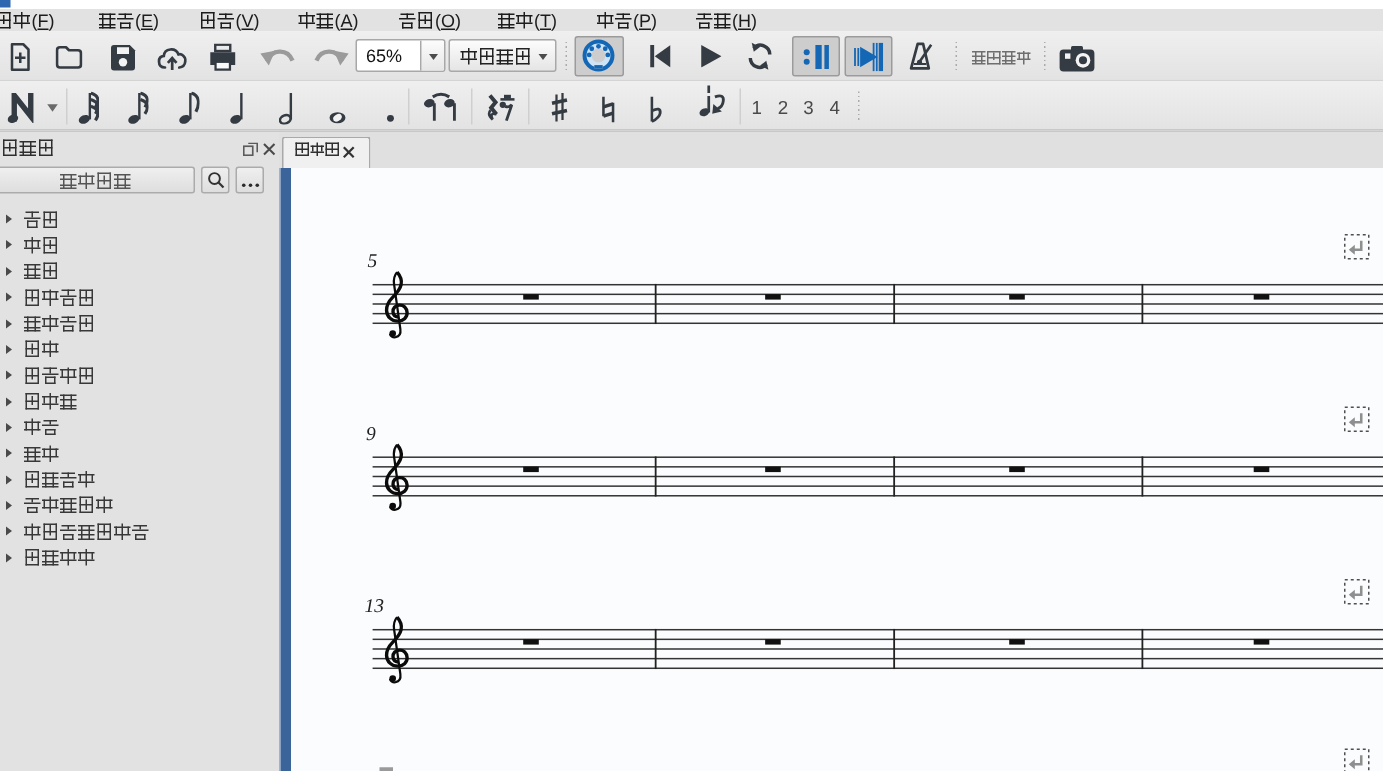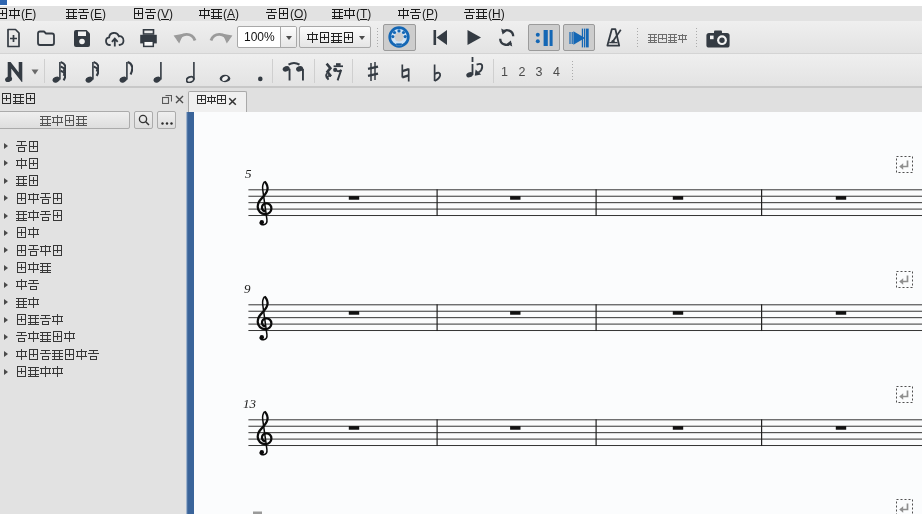--- a/index.html
+++ b/index.html
@@ -210,21 +210,21 @@
   </svg>
 <svg class="ico" style="left:173px;top:30px" width="26" height="14" viewBox="0 0 26 14" xmlns="http://www.w3.org/2000/svg">
     <path d="M5.2 11.0 Q7.2 4.6 13.4 4.4 Q19.6 4.2 22.0 10.4" fill="none" stroke="#9b9b9b" stroke-width="2.9"></path>
     <path d="M0.6 5.6 L10.4 3.8 L6.2 13.6 Z" fill="#9b9b9b"></path>
   </svg>
 <svg class="ico" style="left:207px;top:30px" width="26" height="14" viewBox="0 0 26 14" xmlns="http://www.w3.org/2000/svg">
     <path d="M20.8 11.0 Q18.8 4.6 12.6 4.4 Q6.4 4.2 4.0 10.4" fill="none" stroke="#9b9b9b" stroke-width="2.9"></path>
     <path d="M25.4 5.6 L15.6 3.8 L19.8 13.6 Z" fill="#9b9b9b"></path>
   </svg>
 <div class="abs" style="left:237px;top:26px;width:60px;height:22px;border:1px solid #a8a8a8;border-radius:2px;background:#fff;overflow:hidden">
-    <span style="position:absolute;left:6px;top:3px;font-size:12px;color:#111">100%</span>
+    <span style="position:absolute;left:6px;top:3px;font-size:12px;color:#111">65%</span>
     <div style="position:absolute;right:0;top:0;width:16px;height:22px;border-left:1px solid #a8a8a8;background:linear-gradient(#fcfcfc,#e4e4e4)"></div>
     <div style="position:absolute;right:4.5px;top:9px;width:0;height:0;border-top:4px solid #4c4c4c;border-left:3.5px solid transparent;border-right:3.5px solid transparent"></div>
   </div>
 <div class="abs" style="left:299px;top:26px;width:72px;height:22px;border:1px solid #a8a8a8;border-radius:2px;background:linear-gradient(#fcfcfc,#e5e5e5)">
     <span class="hrow" style="position:absolute;left:7px;top:5px">
       <span class="h hB" style="width:11px;height:11px;color:#222;">
         <i></i>
         <i></i>
         <i></i>
         <i></i>

